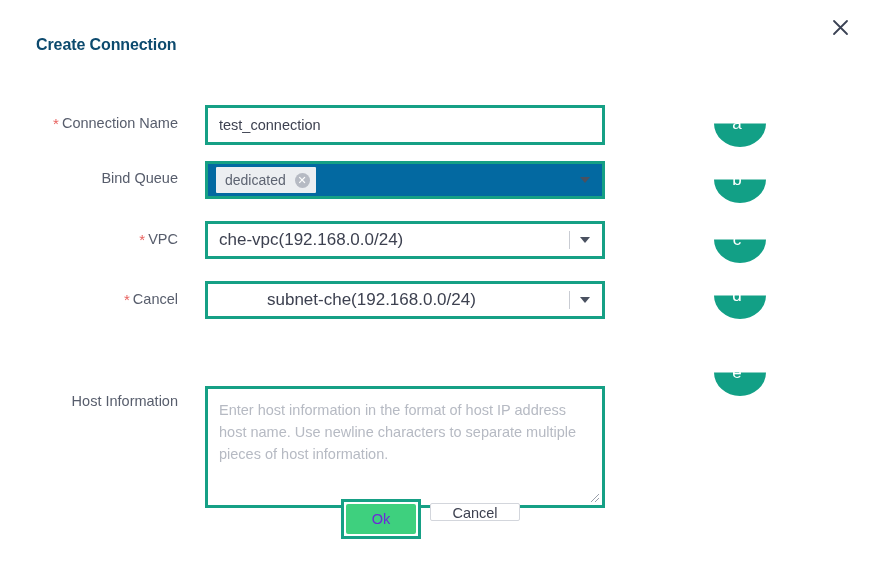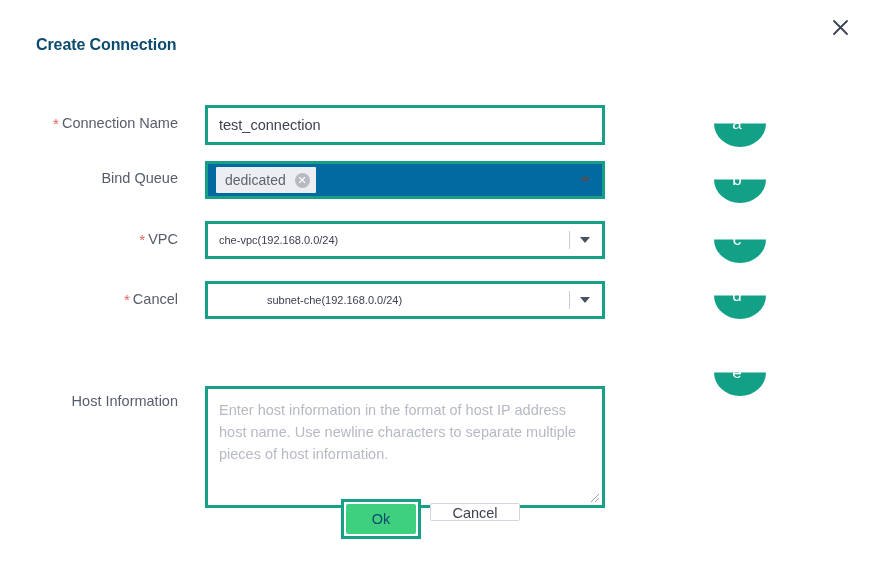--- a/index.html
+++ b/index.html
@@ -104,21 +104,21 @@
     height: 100%;
     box-sizing: border-box;
     position: relative;
     display: flex;
     align-items: center;
     background: #ffffff;
     cursor: pointer;
   }
   .sel-value {
     padding-left: 11px;
-    font-size: 11px;
+    font-size: 17px;
     color: #3d4150;
     white-space: nowrap;
   }
   .caret {
     position: absolute;
     right: 12px;
     top: 50%;
     transform: translateY(-50%);
     width: 0; height: 0;
     border-left: 5.5px solid transparent;
@@ -216,21 +216,21 @@
     border: 3px solid #16a085;
     background: #ffffff;
     padding: 2px;
   }
   .btn-ok {
     width: 100%;
     height: 100%;
     box-sizing: border-box;
     border: 0;
     background: #3ed07e;
-    color: #0c4a6e;
+    color: #6d28d9;
     font-family: "Liberation Sans", sans-serif;
     font-size: 14.5px;
     cursor: pointer;
     border-radius: 2px;
   }
   .btn-cancel {
     position: absolute;
     left: 430px;
     top: 503px;
     width: 90px;

